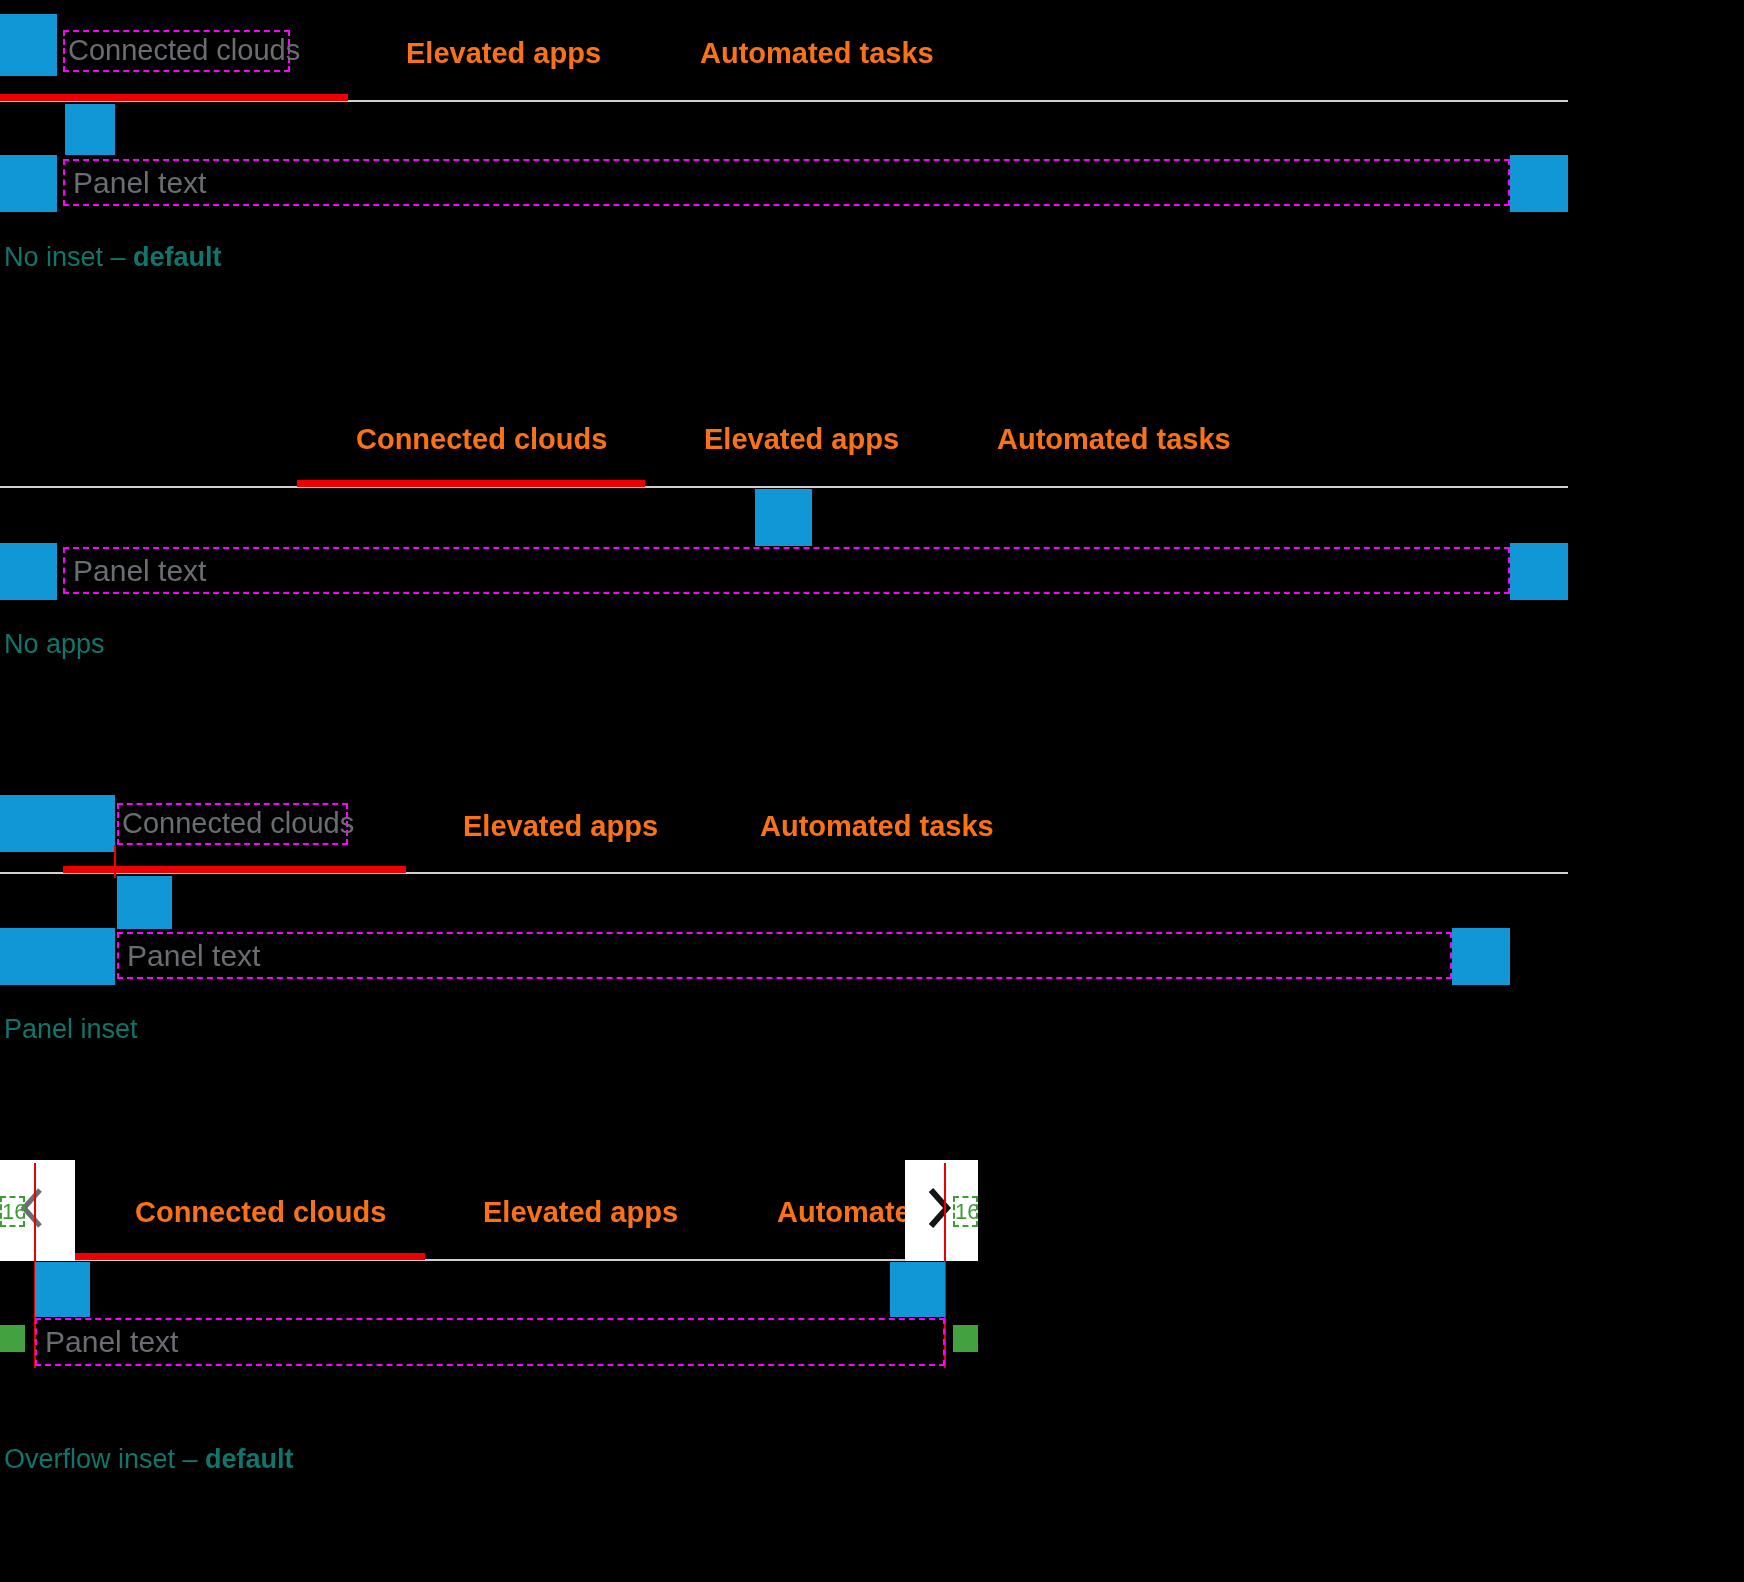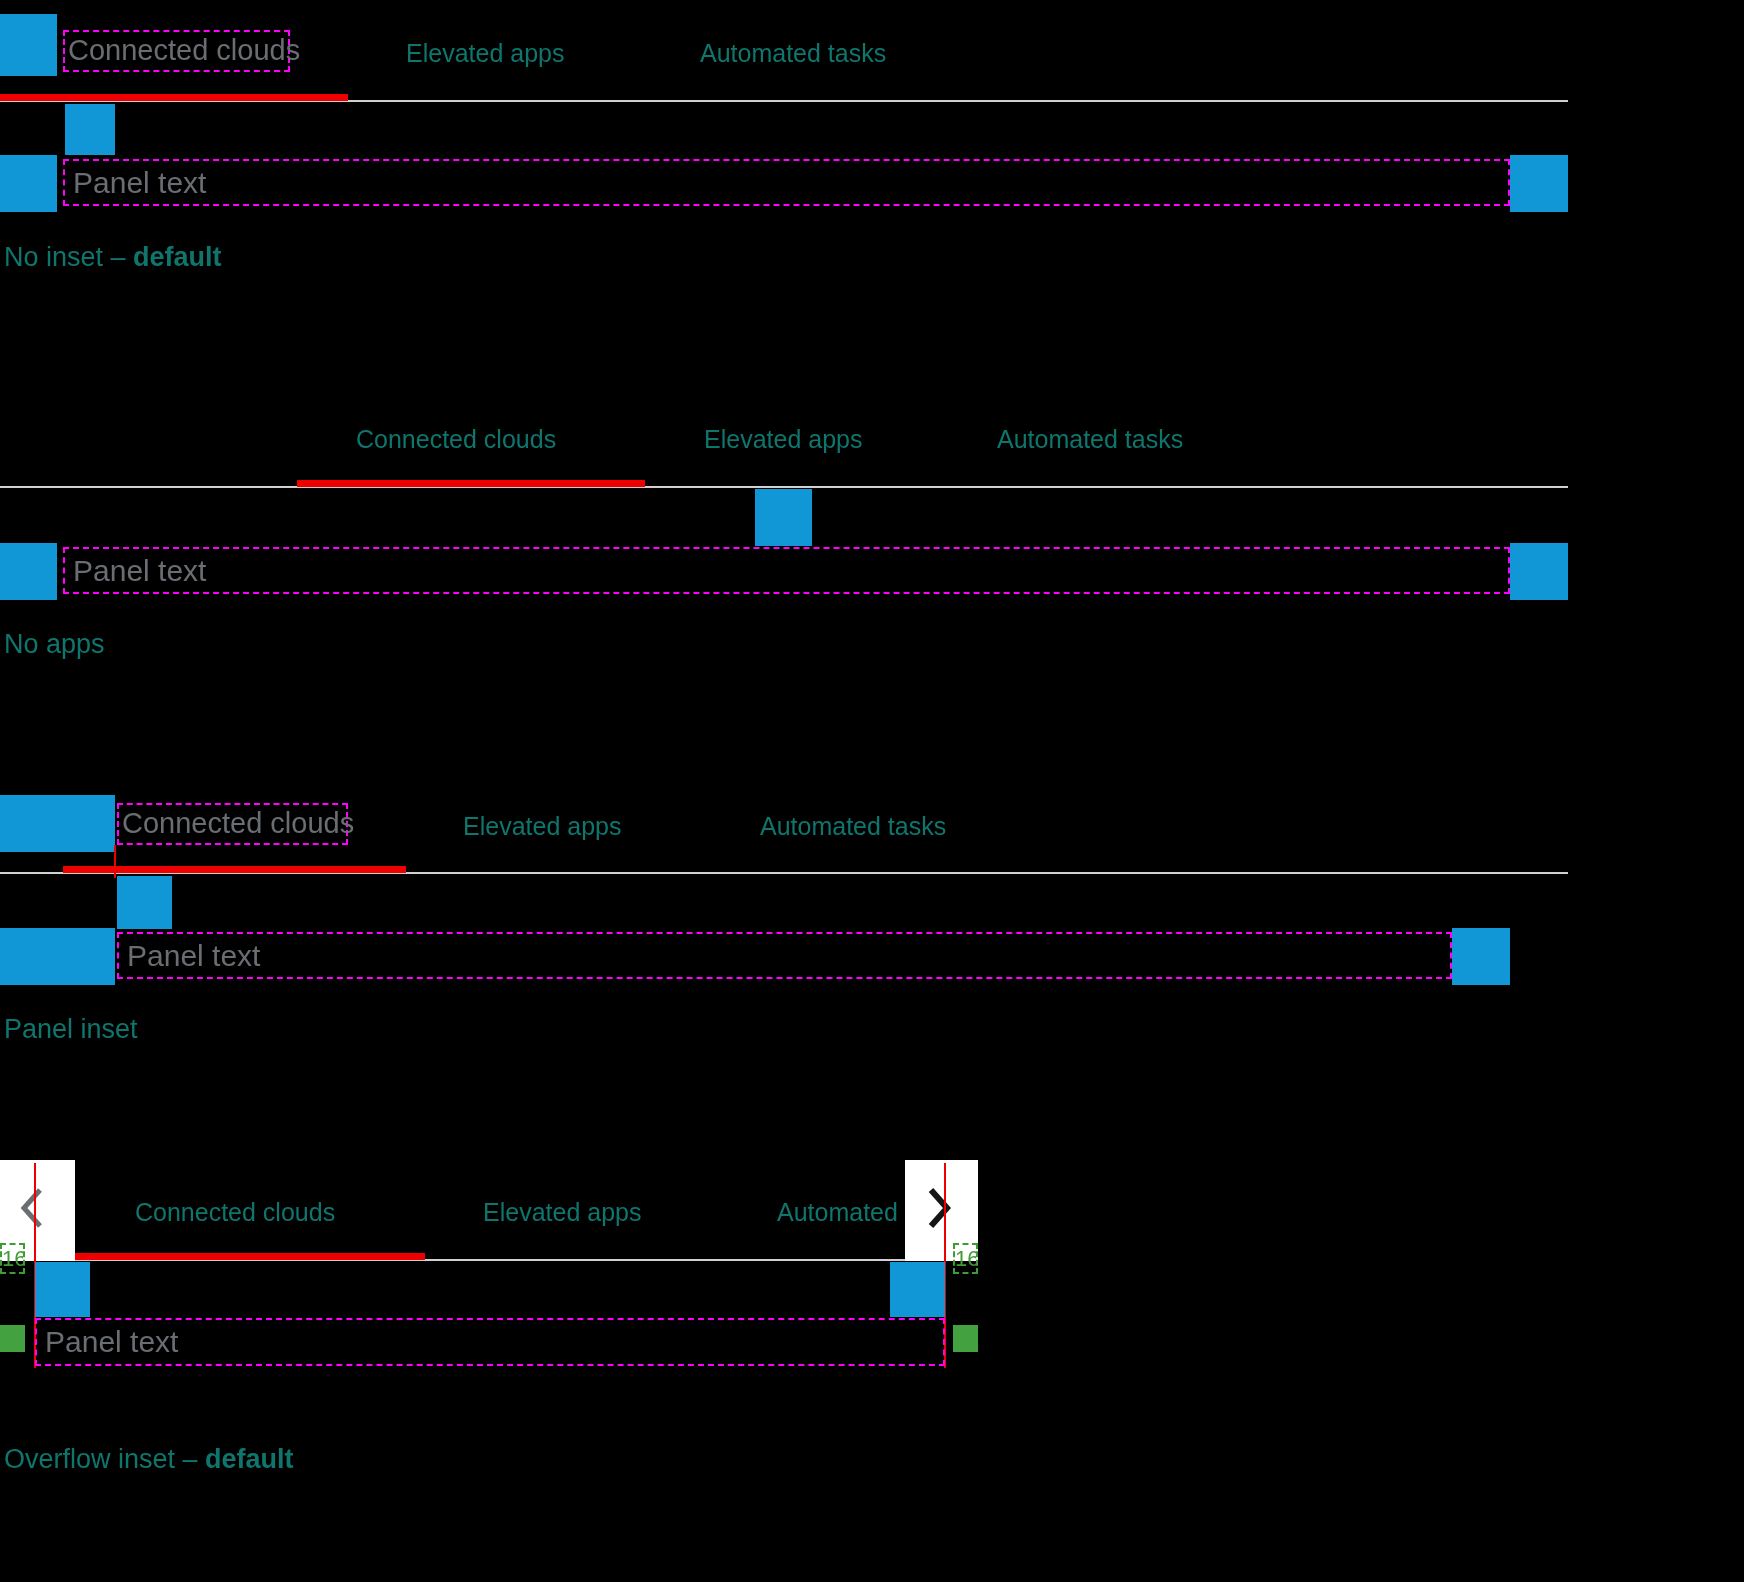--- a/index.html
+++ b/index.html
@@ -4,30 +4,30 @@
 <style>
   html,body{margin:0;padding:0;background:#000;}
   #canvas{
     position:relative;width:1744px;height:1582px;background:#000000;
     overflow:hidden;font-family:"Liberation Sans",sans-serif;
   }
   .layer{position:absolute;left:0;top:0;width:100%;height:100%;}
   .sq{position:absolute;background:#1197d6;}
   .greensq{position:absolute;background:#44a13f;}
   .dash{position:absolute;border:2px dashed #ff00ff;box-sizing:border-box;}
-  .tab-label{position:absolute;font-size:25px;line-height:34px;color:#0f766e;white-space:nowrap;}
+  .tab-label{position:absolute;font-size:29px;line-height:34px;color:#f97316;white-space:nowrap;font-weight:bold;}
   .tab-box-label{display:block;font-size:29px;line-height:37px;color:#6a6e73;white-space:nowrap;padding-left:3px;}
   .red-bar{position:absolute;background:#ee0000;}
   .red-vline{position:absolute;background:#ee0000;width:2px;}
   .hline{position:absolute;height:2px;background:#d0d0d0;}
   .panel-text{display:block;font-size:30px;line-height:43px;color:#6a6e73;padding-left:8px;white-space:nowrap;}
   .caption{position:absolute;font-size:27px;color:#0f766e;white-space:nowrap;}
   .caption b{font-weight:bold;}
   .white-box{position:absolute;background:#ffffff;}
-  .inset-label{position:absolute;border:2px dashed #3f9c35;box-sizing:border-box;color:#3f9c35;font-size:22px;line-height:27px;text-align:center;overflow:hidden;margin-top:47px;}
+  .inset-label{position:absolute;border:2px dashed #3f9c35;box-sizing:border-box;color:#3f9c35;font-size:22px;line-height:27px;text-align:center;overflow:hidden;}
   .clip{position:absolute;overflow:hidden;white-space:nowrap;}
   .chev{position:absolute;}
 </style>
 </head>
 <body>
 
 <div id="canvas">
 
   <div class="layer">
     <div class="sq" style="left:0;top:14px;width:57px;height:62px"></div>

